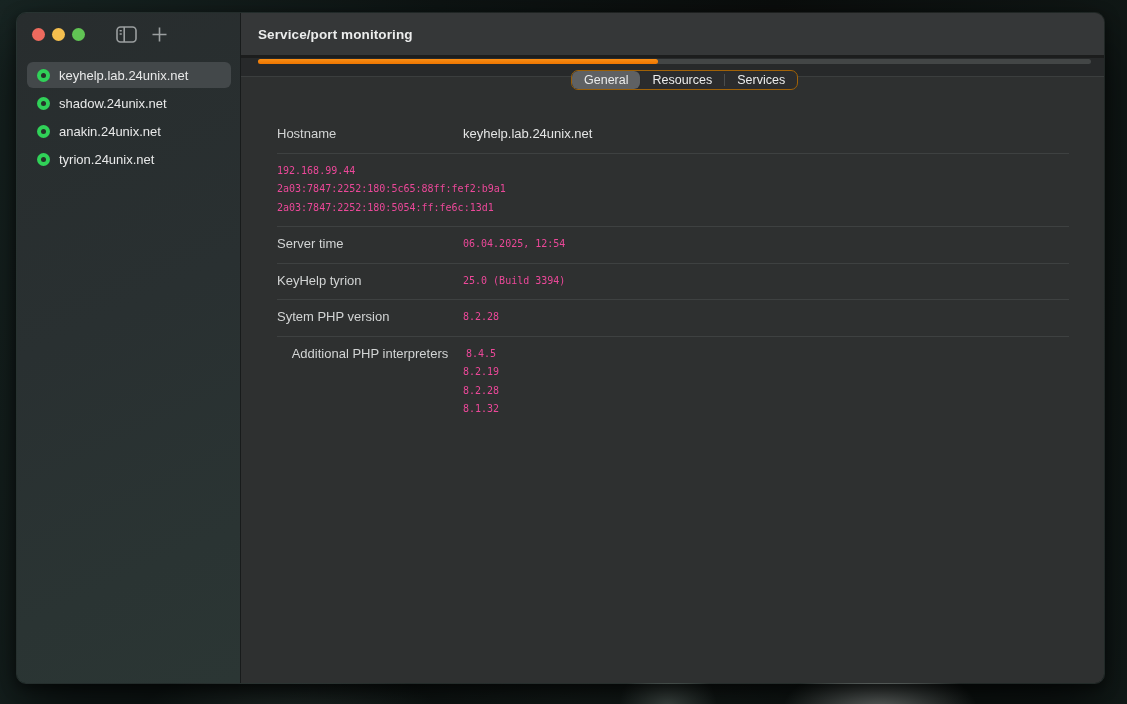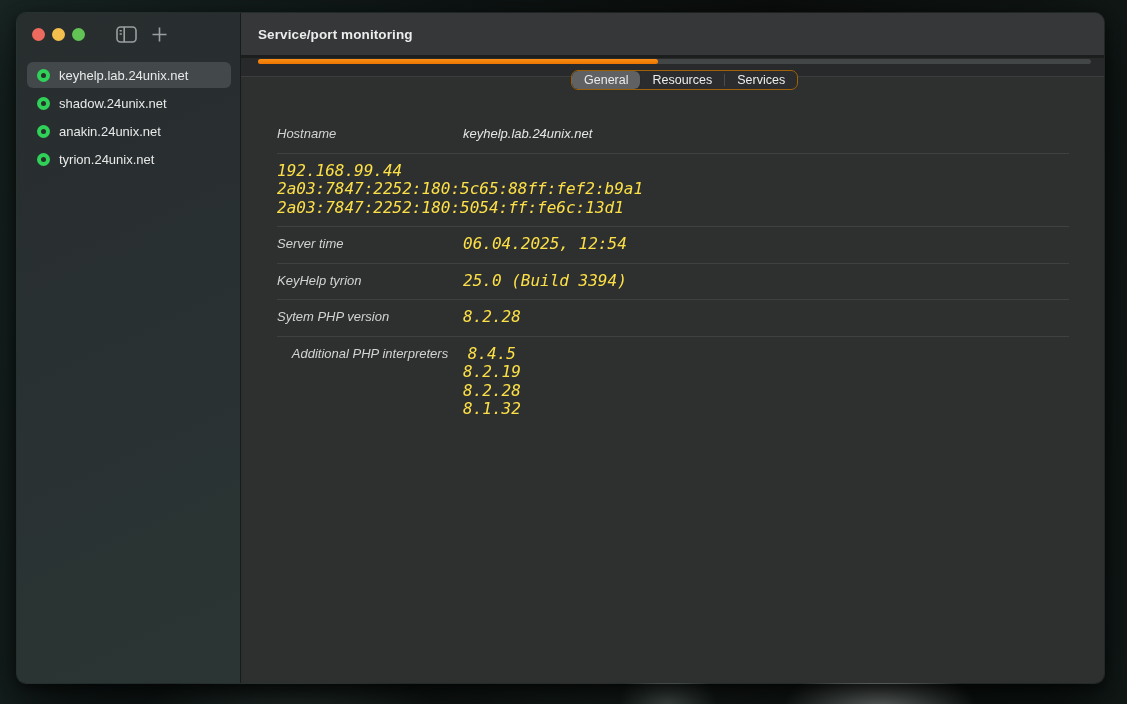--- a/index.html
+++ b/index.html
@@ -51,27 +51,27 @@
   .progress-fill { height:5px; border-radius:3px; background:linear-gradient(180deg,#f98d14,#ee7600); }
   .segmented {
     position:absolute; top:57px; left:330px; height:20px; z-index:5;
     display:flex; align-items:stretch;
     background:#2b2c2d; border:1px solid #a16207; border-radius:7px;
     font-size:12.5px; color:#ebecec;
   }
   .seg { display:flex; align-items:center; padding:0 12px; border-radius:6px; white-space:nowrap; }
   .seg.selected { background:#5f6163; box-shadow:0 0 1px rgba(0,0,0,0.4); }
   .seg-sep { width:1px; margin:3px 0; background:#4a4d4d; }
-  .content { flex:1; padding:40px 35px 4px 36px; overflow:hidden;font-style:italic; }
+  .content { flex:1; padding:40px 35px 4px 36px; overflow:hidden; }
   .row { display:flex; padding:8px 0 9px 0; border-bottom:1px solid #3e4141; }
   .row:last-child { border-bottom:none;text-align:center; }
   .row .label { flex:0 0 186px; font-size:13px; color:#d2d4d4; line-height:18px; }
   .vals { font-size:13px; color:#e4e5e5; line-height:18px; }
   .vals .val { line-height:18.5px; }
-  .vals.mono .val { font-family:"DejaVu Sans Mono","Liberation Mono",monospace; font-size:16px; color:#fde047; }
+  .vals.mono .val { font-family:"DejaVu Sans Mono","Liberation Mono",monospace; font-size:10px; color:#ec4899; }
   
   svg { display:block; }
 </style>
 </head>
 <body>
 
 <div class="window">
 
   <div class="sidebar">
     <div class="sidebar-top">

